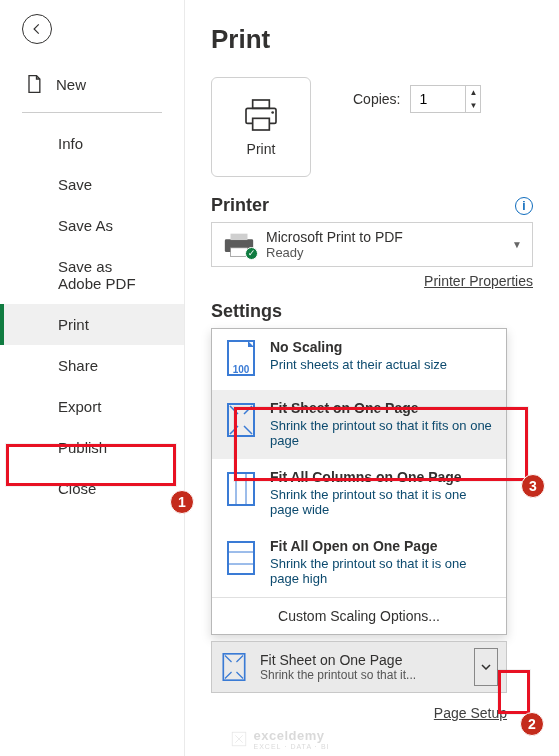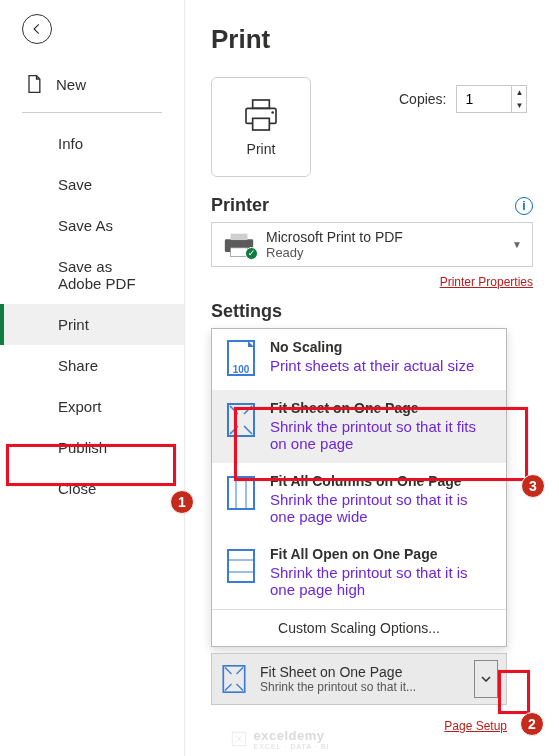--- a/index.html
+++ b/index.html
@@ -57,21 +57,21 @@
     overflow: hidden;
   }
   .title { font-size: 26px; font-weight: 600; margin-bottom: 22px; }
   .top-row { display: flex; align-items: flex-start; gap: 42px; margin-bottom: 18px;}
   .print-btn {
     width: 100px; height: 100px; border: 1px solid #d0d0d0; border-radius: 6px;
     display: flex; flex-direction: column; align-items: center; justify-content: center;
     gap: 8px; cursor: pointer; background:#fff;
   }
   .printer-svg { width: 40px; height: 36px; }
-  .copies-row { display: flex; align-items: center; gap: 10px; margin-top:8px;margin-left:46px; }
+  .copies-row { display: flex; align-items: center; gap: 10px; margin-top:8px; }
   .spin {
     display: flex; align-items: center; border: 1px solid #c8c8c8; height: 28px;
   }
   .spin input {
     border: none; width: 54px; padding: 0 8px; font-size: 14px; outline: none;
     height:26px;
   }
   .spin .arrows { display: flex; flex-direction: column; border-left: 1px solid #c8c8c8;}
   .spin .arrows div { width:14px; height:13px; font-size:8px; display:flex; align-items:center; justify-content:center; cursor:pointer;}
   .section-h {
@@ -86,34 +86,34 @@
     border: 1px solid #d0d0d0; display: flex; align-items: center;
     padding: 6px 10px; gap: 10px; cursor: pointer; background:#fff;
   }
   .printer-sel .caret { margin-left: auto; font-size:10px; color:#666;}
   .check-badge {
     width:13px; height:13px; background:#107c41; border-radius:50%; position:absolute;
     bottom:-2px; right:-2px; display:flex; align-items:center; justify-content:center;
     color:#fff; font-size:9px; border:1px solid #fff;
   }
   .printer-icon-wrap { position: relative; width:34px; height:26px; }
-  .link { color:#b91c1c; text-decoration:underline; font-size:12px; cursor:pointer;}
+  .link { color:#404040; text-decoration:underline; font-size:14px; cursor:pointer;}
   .link-row { text-align:right; margin:6px 0 12px 0;}
   .dropdown-open {
     border:1px solid #b8b8b8; background:#fff; box-shadow:0 4px 10px rgba(0,0,0,.15);
     width: 296px;
   }
   .dd-option {
     display:flex; gap:12px; padding:10px 12px; cursor:pointer;
     border-bottom:1px solid transparent; text-align:left;
   }
   .dd-option.sel { background:#eeeeee; }
   .dd-option .ico { width:34px; height:40px; flex-shrink:0;}
   .dd-option .t1 { font-weight:600; font-size:14px;}
-  .dd-option .t2 { font-size:15px; color:#6d28d9; margin-top:2px;}
+  .dd-option .t2 { font-size:13px; color:#0c4a6e; margin-top:2px;}
   .custom-opt { text-align:center; padding:10px 0; border-top:1px solid #e0e0e0; cursor:pointer;}
   .current-sel {
     border:1px solid #c8c8c8; display:flex; align-items:center; gap:12px;
     padding:6px 8px; margin-top:6px; background:#eaeaea; position:relative;
     width: 296px;
   }
   .current-sel .caret-box {
     width:24px; height:38px; border:1px solid #888; display:flex;
     align-items:center; justify-content:center; margin-left:auto; background:#eaeaea;
   }

